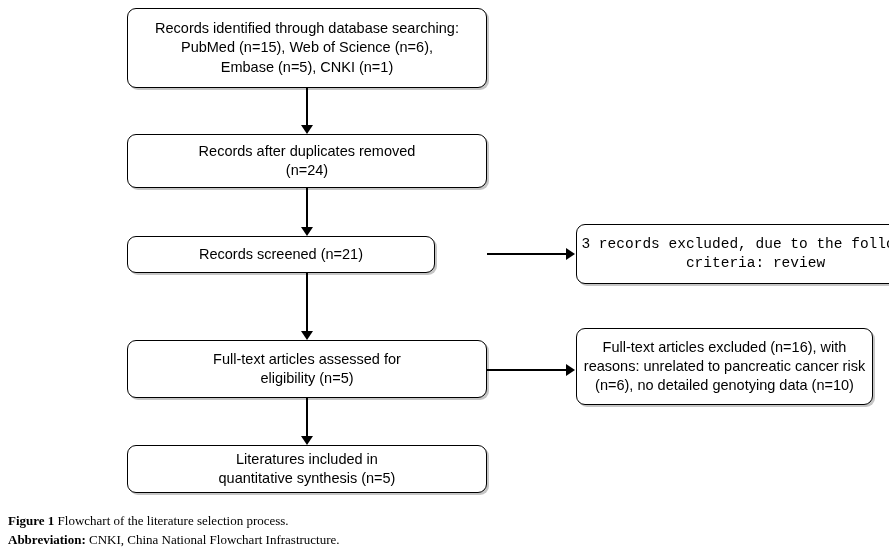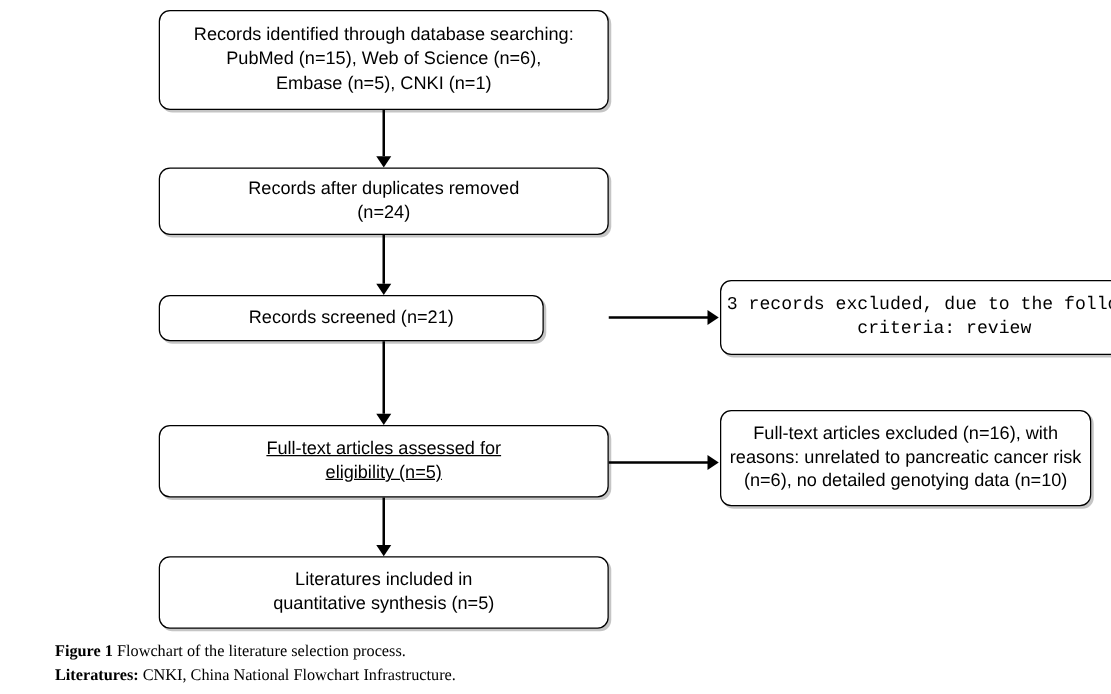--- a/index.html
+++ b/index.html
@@ -43,22 +43,22 @@
 
   .node-text {
     display: block;
     white-space: pre-line;
   }
 
   
   #node-identified   { left: 127px; top: 8px;   width: 360px; height: 80px; }
   #node-duplicates   { left: 127px; top: 134px; width: 360px; height: 54px; }
   #node-screened     { left: 127px; top: 236px; width: 308px; height: 37px; }
-  #node-fulltext     { left: 127px; top: 340px; width: 360px; height: 58px; text-decoration: underline; }
-  #node-included     { left: 127px; top: 445px; width: 360px; height: 58px; }
+  #node-fulltext     { left: 127px; top: 340px; width: 360px; height: 58px; }
+  #node-included     { left: 127px; top: 445px; width: 360px; height: 48px; }
 
   
   #node-excluded-screened { left: 576px; top: 224px; width: 359px; height: 60px; font-family: Liberation Mono, monospace; }
   #node-excluded-fulltext { left: 576px; top: 328px; width: 297px; height: 77px; }
 
   
   .connector {
     position: absolute;
     background: #000000;
   }
@@ -100,21 +100,21 @@
   #figure-caption {
     position: absolute;
     left: 8px;
     top: 512px;
     width: 780px;
     font-family: "Liberation Serif", serif;
     font-size: 13px;
     line-height: 1.45;
     color: #000000;
   }
-  #figure-caption .cap-line { display: block; white-space: pre-wrap; margin-left: 36px; }
+  #figure-caption .cap-line { display: block; white-space: pre-wrap; }
   #figure-caption .cap-label { font-weight: bold; }
 </style>
 </head>
 <body>
 
 <div id="flowchart-canvas">
 
   <div class="node" id="node-identified">
     <span class="node-text">Records identified through database searching:
 PubMed (n=15), Web of Science (n=6),
@@ -163,14 +163,14 @@
   <div class="arrowhead-right" id="conn-s2-a"></div>
 
   <div class="node" id="node-excluded-fulltext">
     <span class="node-text">Full-text articles excluded (n=16), with reasons: unrelated to pancreatic cancer risk (n=6), no detailed genotying data (n=10)</span>
   </div>
 
 </div>
 
 <div id="figure-caption">
   <span class="cap-line"><span class="cap-label">Figure 1</span><span> Flowchart of the literature selection process.</span></span>
-  <span class="cap-line"><span class="cap-label">Literatures:</span><span> CNKI, China National Flowchart Infrastructure.</span></span>
+  <span class="cap-line"><span class="cap-label">Abbreviation:</span><span> CNKI, China National Flowchart Infrastructure.</span></span>
 </div>
 
 </body></html>

